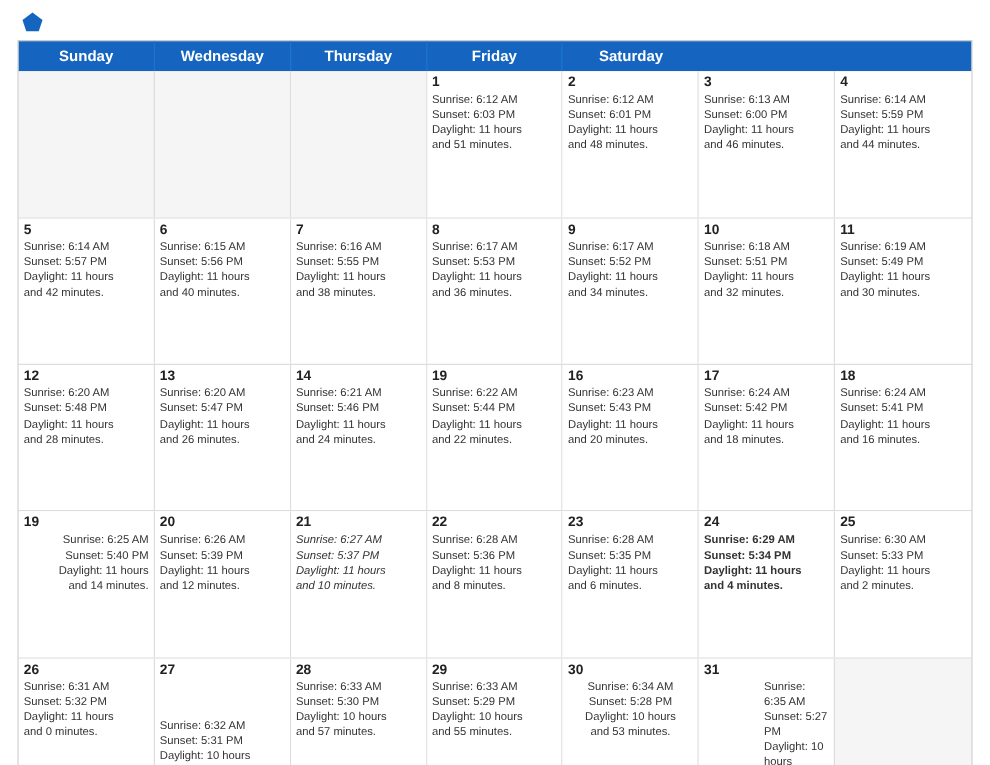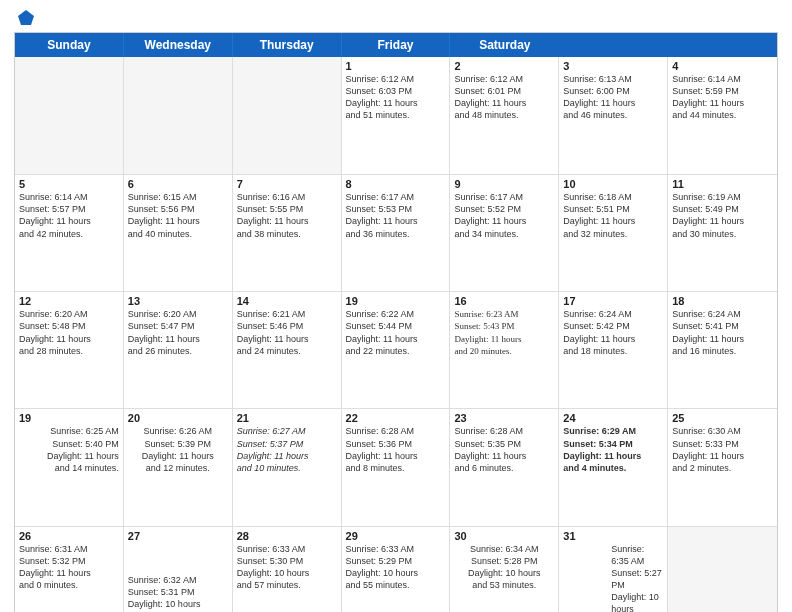--- a/index.html
+++ b/index.html
@@ -243,21 +243,21 @@
           </div>
           <div class="cal-cell">
             <div class="day-num">19</div>
             <div class="cell-text" style="white-space: pre-line;">Sunrise: 6:22 AM
 Sunset: 5:44 PM
 Daylight: 11 hours
 and 22 minutes.</div>
           </div>
           <div class="cal-cell">
             <div class="day-num">16</div>
-            <div class="cell-text" style="white-space: pre-line; font-family: Liberation Serif, serif;">Sunrise: 6:23 AM
+            <div class="cell-text" style="white-space: pre-line;">Sunrise: 6:23 AM
 Sunset: 5:43 PM
 Daylight: 11 hours
 and 20 minutes.</div>
           </div>
           <div class="cal-cell">
             <div class="day-num">17</div>
             <div class="cell-text" style="white-space: pre-line;">Sunrise: 6:24 AM
 Sunset: 5:42 PM
 Daylight: 11 hours
 and 18 minutes.</div>
@@ -273,21 +273,21 @@
         <div class="cal-row">
           <div class="cal-cell">
             <div class="day-num">19</div>
             <div class="cell-text" style="white-space: pre-line; text-align: right;">Sunrise: 6:25 AM
 Sunset: 5:40 PM
 Daylight: 11 hours
 and 14 minutes.</div>
           </div>
           <div class="cal-cell">
             <div class="day-num">20</div>
-            <div class="cell-text" style="white-space: pre-line; text-align: center;">Sunrise: 6:26 AM
+            <div class="cell-text" style="white-space: pre-line;">Sunrise: 6:26 AM
 Sunset: 5:39 PM
 Daylight: 11 hours
 and 12 minutes.</div>
           </div>
           <div class="cal-cell">
             <div class="day-num">21</div>
             <div class="cell-text" style="white-space: pre-line; font-style: italic;">Sunrise: 6:27 AM
 Sunset: 5:37 PM
 Daylight: 11 hours
 and 10 minutes.</div>

